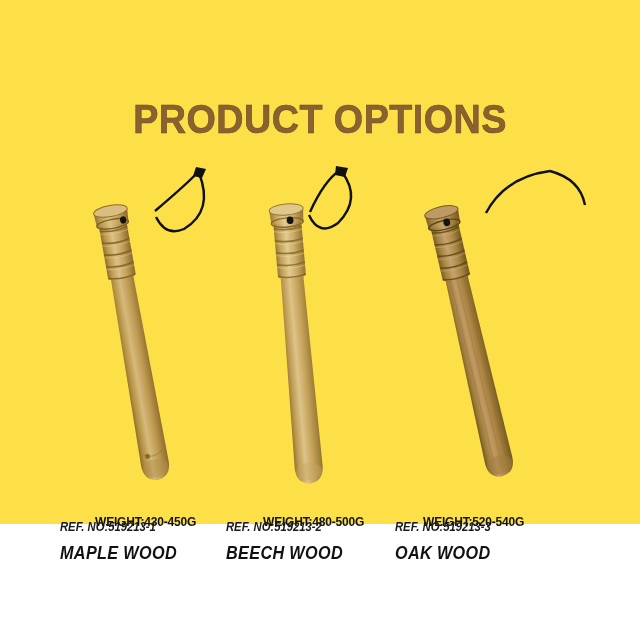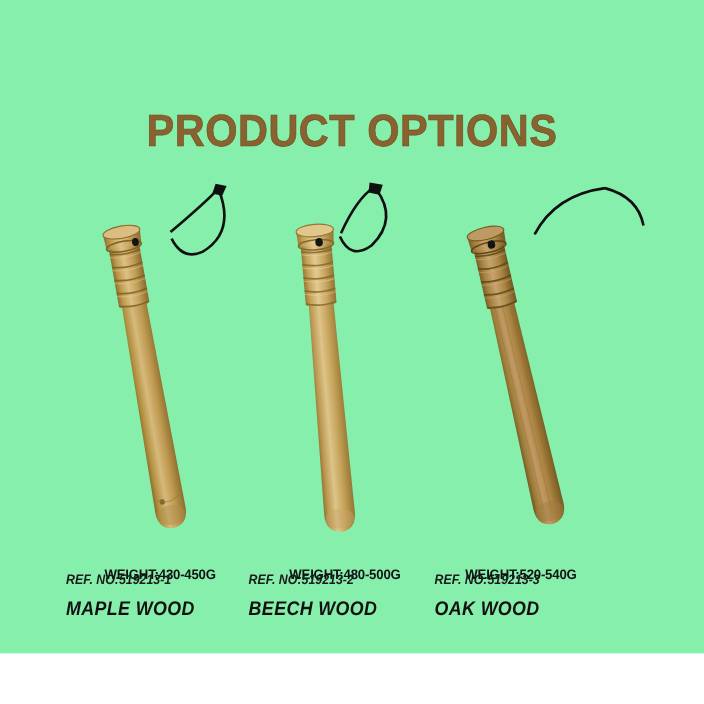--- a/index.html
+++ b/index.html
@@ -11,22 +11,22 @@
     height: 640px;
     background: #ffffff;
     font-family: "Liberation Sans", sans-serif;
     overflow: hidden;
     position: relative;
   }
 
   #page {
     position: relative;
     width: 640px;
-    height: 594px;
-    background: #86efac;
+    height: 524px;
+    background: #fde047;
   }
 
   
   #title {
     position: absolute;
     left: 0;
     top: 96px;
     width: 640px;
     text-align: center;
     font-family: "Liberation Sans", sans-serif;

